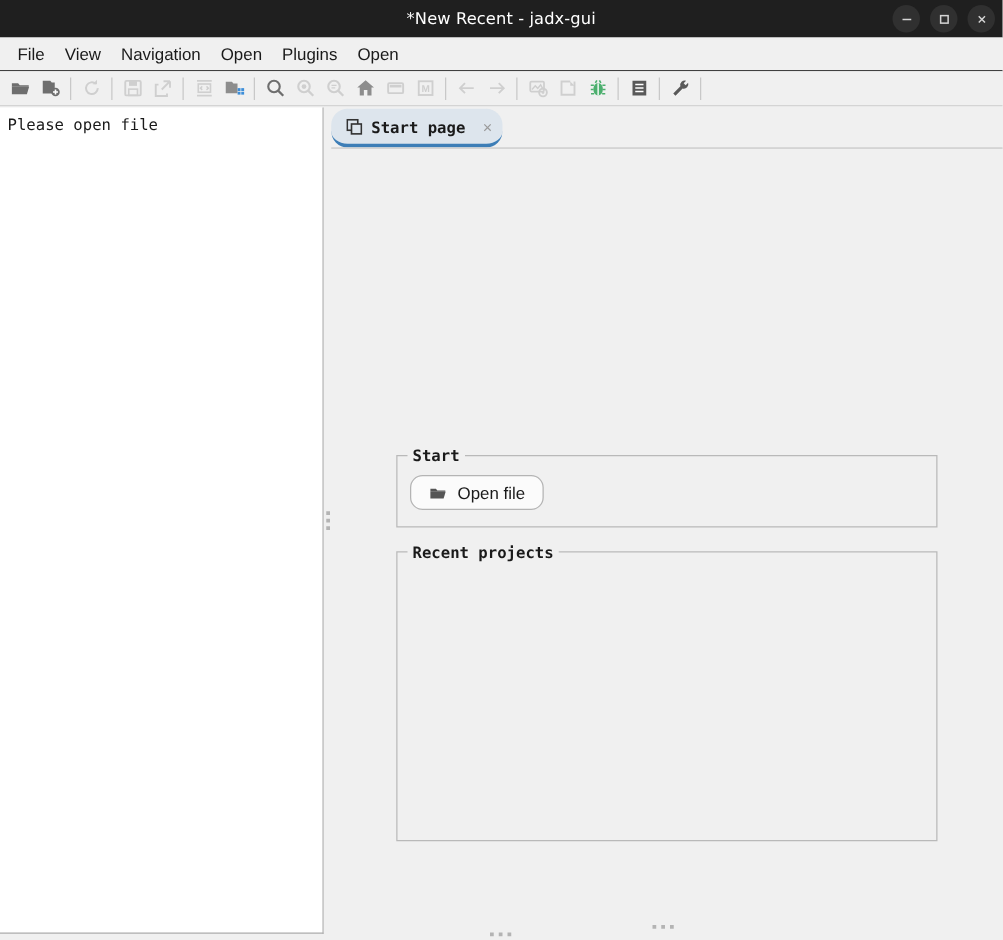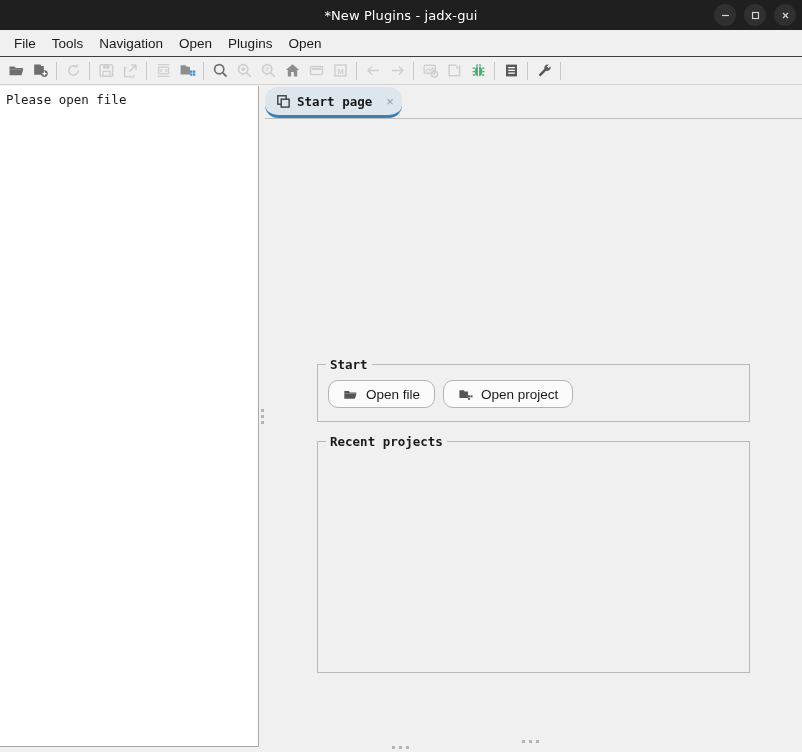--- a/index.html
+++ b/index.html
@@ -273,21 +273,21 @@
   }
   #hsplit-left { left: 340px; top: 744px; width: 120px; }
   #hsplit-right { left: 470px; top: 738px; width: 120px; }
 </style>
 </head>
 <body>
 
 <div id="app">
 
   <div class="titlebar">
-    <div class="titlebar-title">*New Plugins - jadx-gui</div>
+    <div class="titlebar-title">*New Recent - jadx-gui</div>
     <div class="win-buttons">
       <div class="win-btn">
         <svg width="11" height="11" viewBox="0 0 11 11">
             <line x1="2" y1="5.5" x2="9" y2="5.5" stroke="#d4d4d4" stroke-width="1.2"></line>
           </svg>
       </div>
       <div class="win-btn">
         <svg width="11" height="11" viewBox="0 0 11 11">
             <rect x="2.5" y="2.5" width="6" height="6" fill="none" stroke="#d4d4d4" stroke-width="1.2"></rect>
           </svg>
@@ -296,21 +296,21 @@
         <svg width="11" height="11" viewBox="0 0 11 11">
             <line x1="3" y1="3" x2="8" y2="8" stroke="#d4d4d4" stroke-width="1.2"></line>
             <line x1="8" y1="3" x2="3" y2="8" stroke="#d4d4d4" stroke-width="1.2"></line>
           </svg>
       </div>
     </div>
   </div>
 
   <div class="menubar">
     <div class="menu-item">File</div>
-    <div class="menu-item">Tools</div>
+    <div class="menu-item">View</div>
     <div class="menu-item">Navigation</div>
     <div class="menu-item">Open</div>
     <div class="menu-item">Plugins</div>
     <div class="menu-item">Open</div>
   </div>
 
   <div class="toolbar">
 
     <div class="tb-btn">
       <svg width="17" height="17" viewBox="0 0 17 17">
@@ -494,31 +494,20 @@
         <div class="btn-row">
           <div class="btn">
             <span>
               <svg width="15" height="15" viewBox="0 0 17 17">
                   <path d="M1.5 4.5h5l1.3 1.6H15v1.2H1.5z" fill="#555"></path>
                   <path d="M1.5 7.3h13.8l-1.8 6H1.5z" fill="#555"></path>
                 </svg>
             </span>
             <span>Open file</span>
           </div>
-          <div class="btn">
-            <span>
-              <svg width="15" height="15" viewBox="0 0 17 17">
-                  <path d="M1.6 3.6h5l1.1 1.4h3.6v7.5H1.6z" fill="#555"></path>
-                  <rect x="11.4" y="9.4" width="2.3" height="2.3" fill="#555"></rect>
-                  <rect x="11.4" y="12.2" width="2.3" height="2.3" fill="#555"></rect>
-                  <rect x="14.2" y="9.4" width="2.3" height="2.3" fill="#555"></rect>
-                </svg>
-            </span>
-            <span>Open project</span>
-          </div>
         </div>
       </div>
 
       <div class="group" id="group-recent">
         <div class="group-title">Recent projects</div>
         <div style="position:absolute;left:1px;top:10px;right:1px;bottom:1px;"></div>
       </div>
 
     </div>
   </div>

